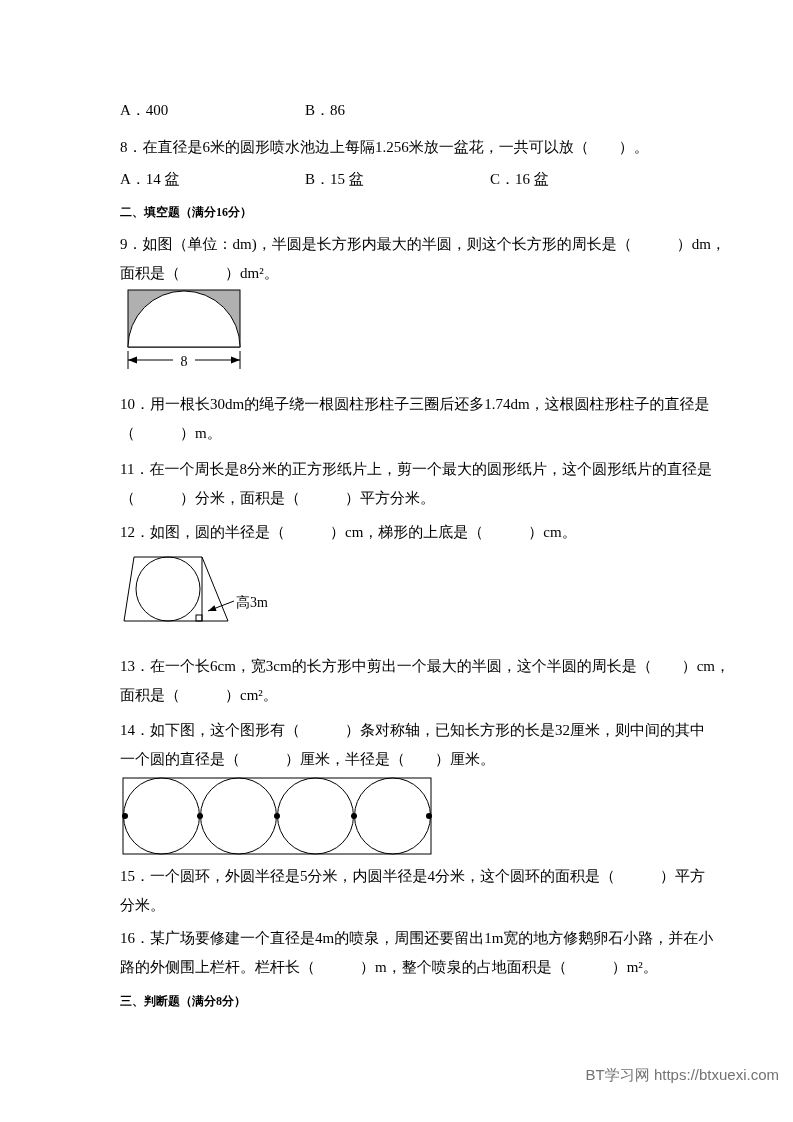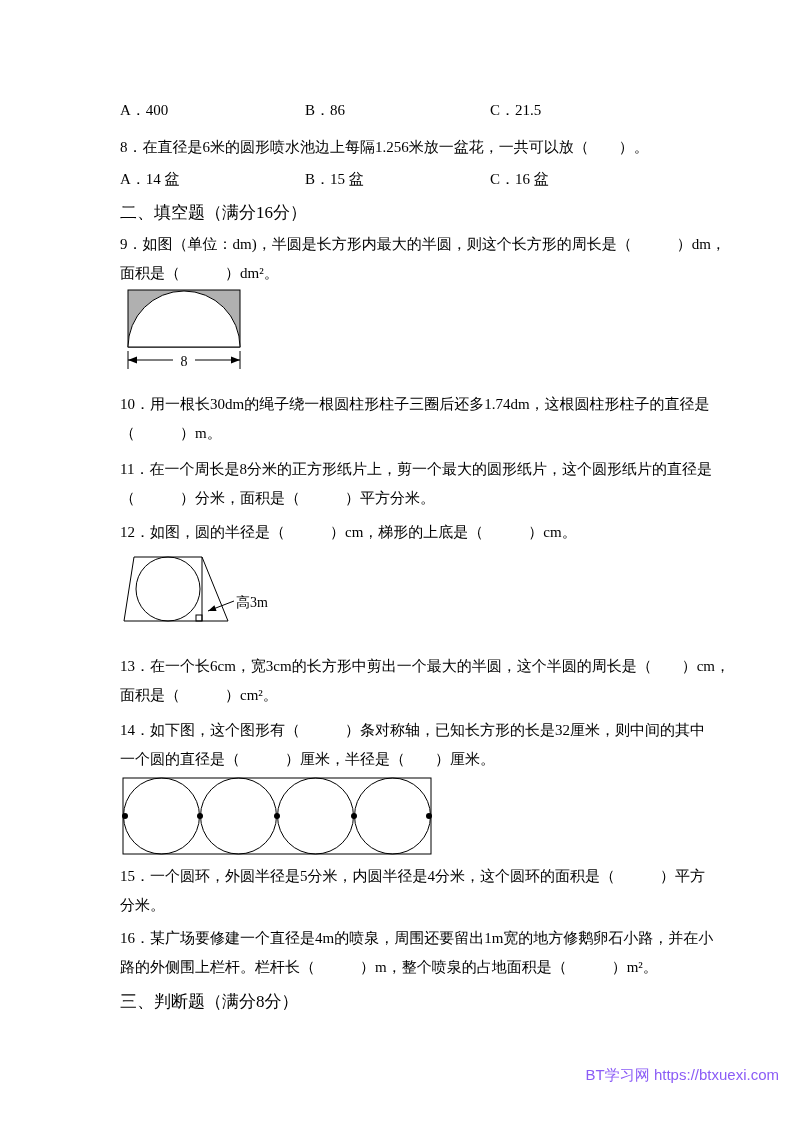--- a/index.html
+++ b/index.html
@@ -17,55 +17,54 @@
     position: absolute;
     left: 120px;
     top: 96px;
     width: 560px;
     font-size: 15px;
     line-height: 29px;
   }
   .ln { white-space: nowrap; }
   .opt-row { display: flex; white-space: nowrap; }
   .opt { width: 185px; flex: 0 0 185px; }
-  .section-title { font-weight: normal; font-size: 17px; white-space: nowrap; }
+  .section-title { font-weight: bold; font-size: 12px; white-space: nowrap; }
   svg { display: block; }
   .q8t  { margin-top: 8px; }
   .q8o  { margin-top: 3px; }
   .sec2 { margin-top: 4px; }
   .q9   { margin-top: 3px; text-align: center; }
   .q9fig  { margin: 1px 0 17px 5px; }
   .q11  { margin-top: 7px; }
   .q12  { margin-top: 5px; }
   .q12fig { margin: 4px 0 0 0; }
   .q13  { margin-top: 9px; }
   .q14  { margin-top: 6px; text-align: center; }
   .q14fig { margin: 3px 0 0 2px; }
   .q15  { margin-top: 7px; }
   .q16  { margin-top: 4px; }
   .sec3 { margin-top: 5px; }
   .footer {
     position: absolute;
     right: 14px;
     top: 1066px;
     font-size: 15px;
-    color: #8b5cf6;
+    color: #737373;
     font-family: "Liberation Sans", "DejaVu Sans", sans-serif;
   }
 </style>
 </head>
 <body>
 
 <div class="page">
   <main class="content">
 
     <div class="opt-row">
       <span class="opt">A．400</span>
       <span class="opt">B．86</span>
-      <span class="opt">C．21.5</span>
     </div>
 
     <div class="ln q8t">8．在直径是6米的圆形喷水池边上每隔1.256米放一盆花，一共可以放（　　）。</div>
     <div class="opt-row q8o">
       <span class="opt">A．14 盆</span>
       <span class="opt">B．15 盆</span>
       <span class="opt">C．16 盆</span>
     </div>
 
     <div class="section-title sec2">二、填空题（满分16分）</div>

